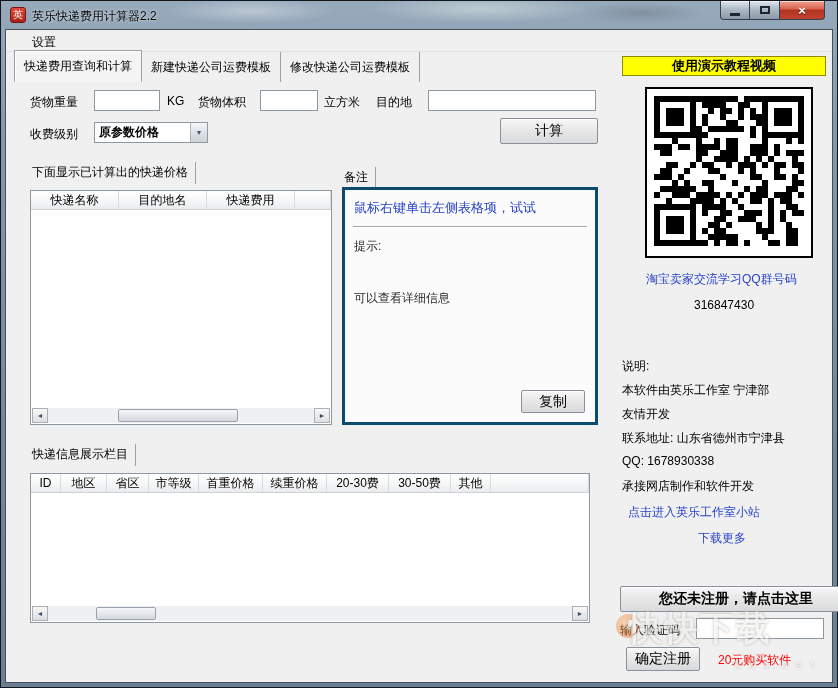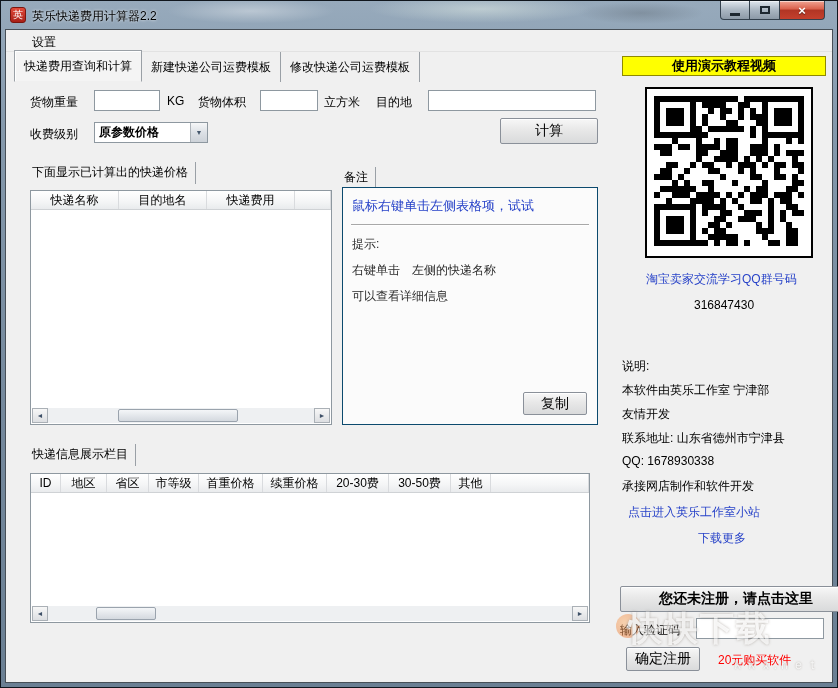--- a/index.html
+++ b/index.html
@@ -63,21 +63,21 @@
   .lv-col { border-right:1px solid #d9dbde; display:flex; align-items:center; justify-content:center;
             font-size:12px; white-space:nowrap; overflow:hidden; cursor:default; }
   .lv-body { position:absolute; left:0; right:0; top:19px; bottom:17px; background:#fff; }
   .lv-scroll { position:absolute; left:1px; right:1px; bottom:1px; height:15px; background:#eef0f2; display:flex; align-items:center; }
   .sb-btn { width:16px; height:15px; background:linear-gradient(#f7f7f7,#dddfe2); border:1px solid #aab0b6;
             display:flex; align-items:center; justify-content:center; font-size:7px; color:#3f5168; flex:0 0 auto; }
   .sb-track { flex:1; height:15px; position:relative; }
   .sb-thumb { position:absolute; top:1px; height:13px; background:linear-gradient(#f4f6f8,#d4d9df); border:1px solid #9aa3ad; border-radius:2px; }
 
   
-  .remark-box { position:absolute; border:1px solid #0c4a6e; background:#fbfbfb; }
+  .remark-box { position:absolute; border:3px solid #0c4a6e; background:#fbfbfb; }
   .remark-hint { position:absolute; left:9px; top:9px; right:8px; color:#2742c8; font-size:13px; }
   .etched { position:absolute; left:8px; right:8px; top:36px; border-top:1px solid #a8a8a8; border-bottom:1px solid #fff; }
   .tip { position:absolute; left:9px; color:#2b2b2b; white-space:nowrap; }
 
   
   .banner { position:absolute; background:#ffff00; border:1px solid #8f8a00; display:flex; align-items:center; justify-content:center;
             font-weight:bold; font-size:13px; color:#000; cursor:pointer; }
   .qr { position:absolute; background:#fff; border:2px solid #000; padding:7px; }
   .link { position:absolute; color:#2742c8; cursor:pointer; white-space:nowrap; }
   .ptext { position:absolute; color:#000; white-space:nowrap; }
@@ -166,21 +166,20 @@
         </div>
         <div class="sb-btn">►</div>
       </div>
     </div>
 
     <div class="minitab" style="left:336px; top:137px;">备注</div>
     <div class="remark-box" style="left:336px; top:157px; width:256px; height:238px;">
       <div class="remark-hint">鼠标右键单击左侧表格项，试试</div>
       <div class="etched"></div>
       <div class="tip" style="top:48px;">提示:</div>
-      <div class="tip" style="top:74px;">右键单击　左侧的快递名称</div>
       <div class="tip" style="top:100px;">可以查看详细信息</div>
       <div class="btn" style="position:absolute; right:10px; bottom:9px; width:64px; height:23px;">
         <span>复制</span>
       </div>
     </div>
 
     <div class="minitab" style="left:24px; top:414px;">快递信息展示栏目</div>
 
     <div class="listview" style="left:24px; top:443px; width:560px; height:150px;">
       <div class="lv-header">

